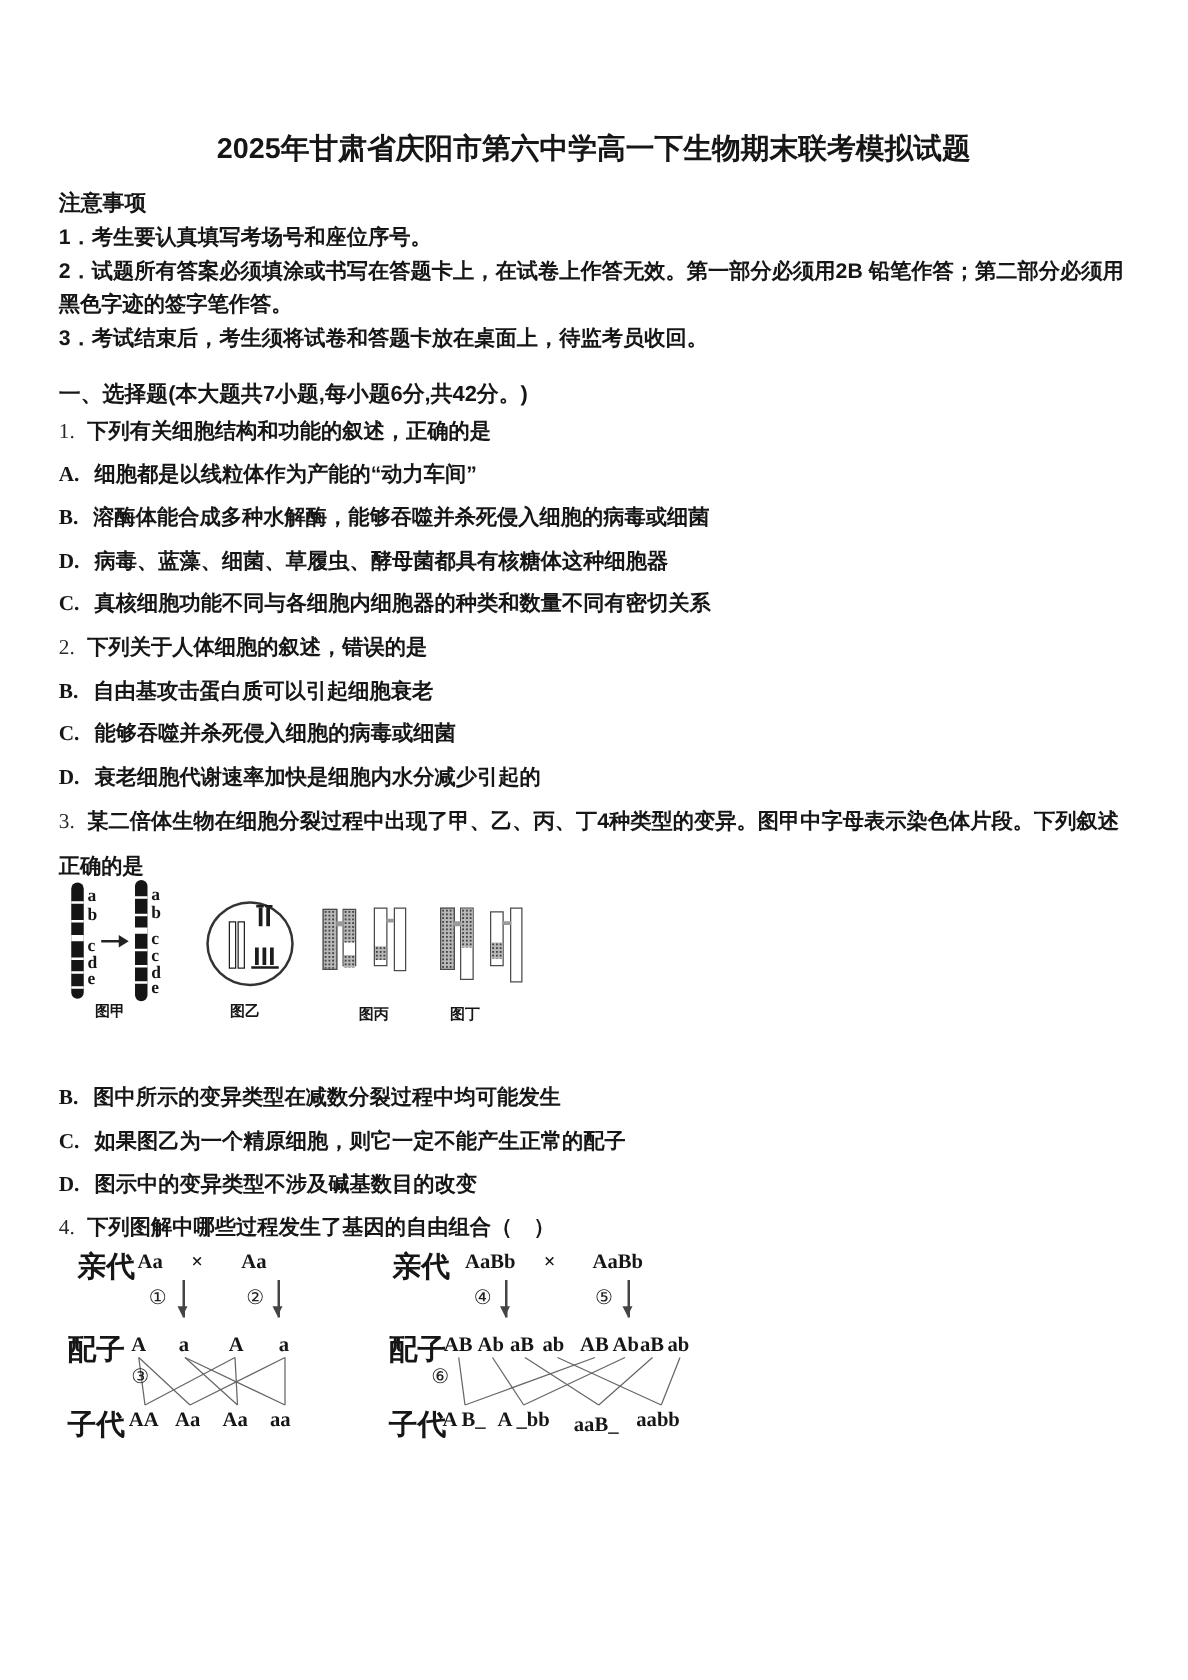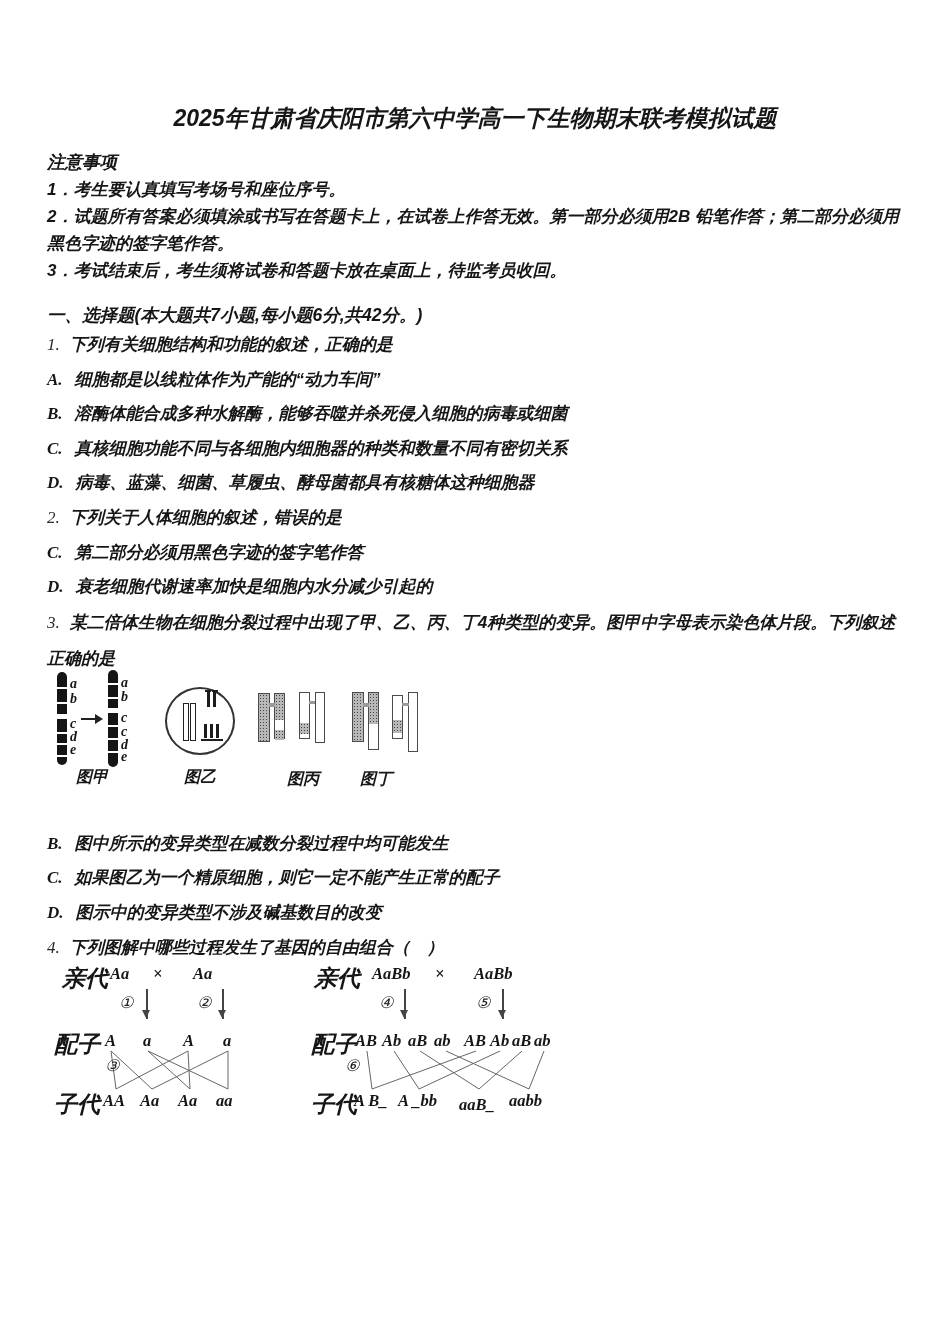--- a/index.html
+++ b/index.html
@@ -1,18 +1,18 @@
 <!DOCTYPE html>
 <html><head>
 <meta charset="utf-8">
 <style>
   html,body{margin:0;padding:0;}
   body{width:950px;height:1344px;background:#ffffff;color:#161616;
        font-family:"Liberation Sans",sans-serif;overflow:hidden;}
-  .page{position:relative;width:950px;height:992px;font-style:italic;}
+  .page{position:relative;width:950px;height:992px;}
 
   .title{margin:0;padding-top:103px;text-align:center;font-size:23px;font-weight:bold;line-height:30px;}
 
   .notice-head{margin:16px 40px 0 47px;font-size:17.5px;font-weight:bold;line-height:27px;}
   .notice-item{margin:0 38px 0 47px;font-size:17px;font-weight:600;line-height:27px;}
 
   .section-heading{margin:18px 40px 0 47px;font-size:17.5px;font-weight:bold;line-height:26px;}
 
   .qline{margin:0 40px 0 47px;font-size:17px;font-weight:600;line-height:34.6px;}
   .qstem3{line-height:36px;}
@@ -20,21 +20,21 @@
   .letter{font-family:"Liberation Serif",serif;font-weight:bold;margin-right:12px;}
 
   
   .fig1{position:relative;height:164px;margin-top:-14px;}
   .chrom{position:absolute;width:10px;background:#151515;border-radius:5px;}
   .sep{position:absolute;left:0;width:100%;height:2px;background:#fff;}
   .notch{position:absolute;left:0;width:100%;height:5px;background:#fff;}
   .clabel{position:absolute;font-family:"Liberation Serif",serif;font-weight:bold;font-size:14px;line-height:13px;}
   .harrow{position:absolute;width:20px;height:2px;background:#222;}
   .harrow::after{content:"";position:absolute;right:-7px;top:-4px;border:5px solid transparent;border-left:8px solid #222;}
-  .flabel{position:absolute;font-size:16px;font-weight:bold;}
+  .flabel{position:absolute;font-size:12px;font-weight:bold;}
   .cellcircle{position:absolute;border:2px solid #333;border-radius:50%;background:#fff;}
   .obar{position:absolute;background:#fff;border:1px solid #222;}
   .kbar{position:absolute;background:#1c1c1c;}
   .ktick{position:absolute;background:#1c1c1c;height:2px;}
   .stip{background-color:#b8b8b8;background-image:radial-gradient(#444 0.9px,transparent 1px);background-size:3px 3px;}
   .sbar{position:absolute;border:1px solid #4a4a4a;box-sizing:border-box;}
   .wbar{position:absolute;background:#fff;border:1.5px solid #4a4a4a;box-sizing:border-box;}
   .inner{position:absolute;left:0;width:100%;}
   .bridge{position:absolute;background:#9a9a9a;}
 
@@ -57,25 +57,26 @@
   <div class="notice-head">注意事项</div>
   <div class="notice-item">1．考生要认真填写考场号和座位序号。</div>
   <div class="notice-item">2．试题所有答案必须填涂或书写在答题卡上，在试卷上作答无效。第一部分必须用2B 铅笔作答；第二部分必须用黑色字迹的签字笔作答。</div>
   <div class="notice-item">3．考试结束后，考生须将试卷和答题卡放在桌面上，待监考员收回。</div>
 
   <div class="section-heading">一、选择题(本大题共7小题,每小题6分,共42分。)</div>
 
   <div class="qline"><span class="qnum">1.</span><span>下列有关细胞结构和功能的叙述，正确的是</span></div>
   <div class="qline"><span class="letter">A.</span><span>细胞都是以线粒体作为产能的“动力车间”</span></div>
   <div class="qline"><span class="letter">B.</span><span>溶酶体能合成多种水解酶，能够吞噬并杀死侵入细胞的病毒或细菌</span></div>
+  <div class="qline"><span class="letter">D.</span><span>病毒、蓝藻、细菌、草履虫、酵母菌都具有核糖体这种细胞器</span></div>
   <div class="qline"><span class="letter">C.</span><span>真核细胞功能不同与各细胞内细胞器的种类和数量不同有密切关系</span></div>
-  <div class="qline"><span class="letter">D.</span><span>病毒、蓝藻、细菌、草履虫、酵母菌都具有核糖体这种细胞器</span></div>
 
   <div class="qline"><span class="qnum">2.</span><span>下列关于人体细胞的叙述，错误的是</span></div>
-  <div class="qline"><span class="letter">C.</span><span>第二部分必须用黑色字迹的签字笔作答</span></div>
+  <div class="qline"><span class="letter">B.</span><span>自由基攻击蛋白质可以引起细胞衰老</span></div>
+  <div class="qline"><span class="letter">C.</span><span>能够吞噬并杀死侵入细胞的病毒或细菌</span></div>
   <div class="qline"><span class="letter">D.</span><span>衰老细胞代谢速率加快是细胞内水分减少引起的</span></div>
 
   <div class="qline qstem3"><span class="qnum">3.</span><span>某二倍体生物在细胞分裂过程中出现了甲、乙、丙、丁4种类型的变异。图甲中字母表示染色体片段。下列叙述正确的是</span></div>
 
   <div class="fig1">
 
     <div class="chrom" style="left:57px;top:9px;height:93px;">
       <div class="sep" style="top:15px;"></div>
       <div class="sep" style="top:30px;"></div>
       <div class="notch" style="top:42px;"></div>

